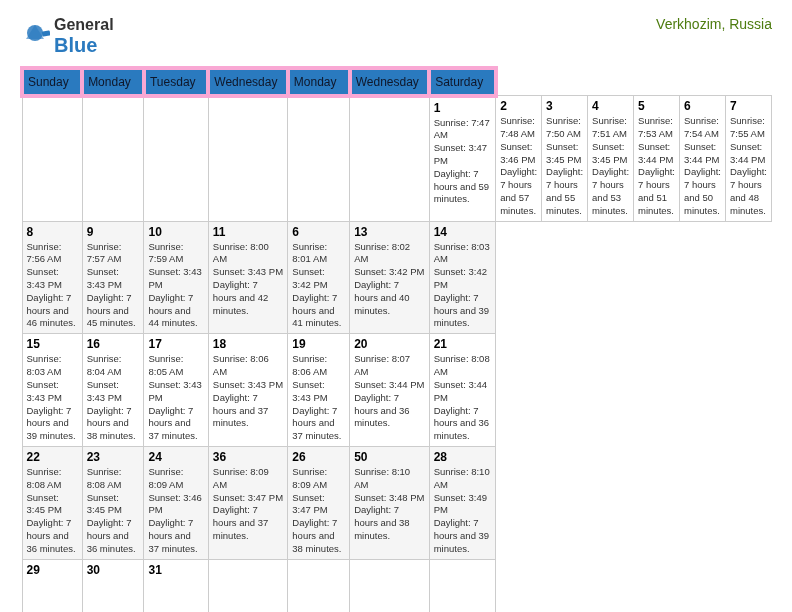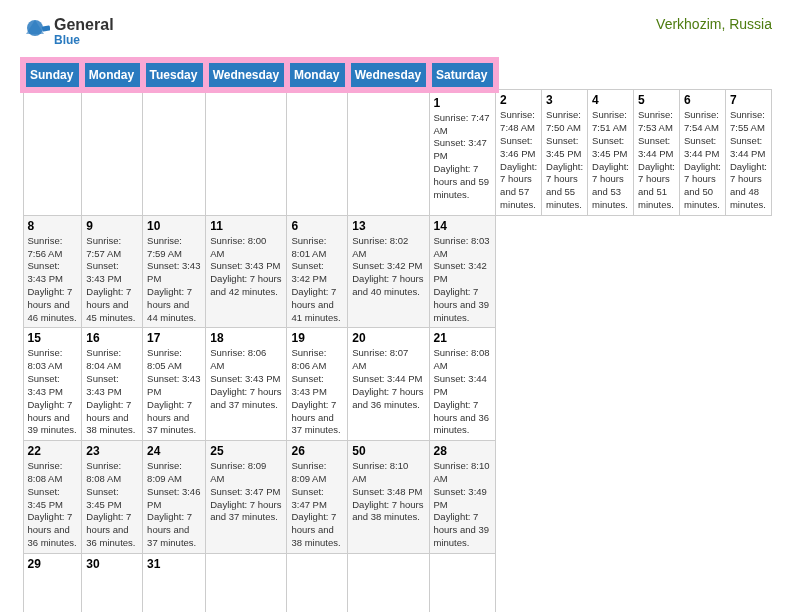--- a/index.html
+++ b/index.html
@@ -32,21 +32,21 @@
       display: flex;
       flex-direction: column;
       line-height: 1.1;
     }
     .logo-general {
       font-size: 16px;
       font-weight: bold;
       color: #333;
     }
     .logo-blue {
-      font-size: 12px;
+      font-size: 20px;
       font-weight: bold;
       color: #2a7abf;
     }
     .logo-icon {
       width: 30px;
       height: 30px;
     }
     .title-block {
       text-align: right;
     }
@@ -60,26 +60,26 @@
       color: #4d7c0f;
     }
     .calendar {
       flex: 1;
       border-collapse: collapse;
       width: 100%;
       font-size: 10.5px;
     }
     .calendar th {
       background: #2a7abf;
-      color: #ffffff;
+      color: #0f172a;
       padding: 5px 4px;
       font-size: 12px;
-      font-weight: bold;
+      font-weight: normal;
       text-align: left;
-      border: 6px solid #f9a8d4;
+      border: 4px solid #f9a8d4;
     }
     .calendar td {
       border: 1px solid #ccc;
       vertical-align: top;
       padding: 3px 4px;
       width: calc(100% / 7);
       height: 82px;
       background: #fff;
     }
     .calendar tr:nth-child(even) td {
@@ -240,21 +240,21 @@
           </td>
           <td>
             <span class="day-num">23</span>
             <div class="day-info">Sunrise: 8:08 AM<br>Sunset: 3:45 PM<br>Daylight: 7 hours and 36 minutes.</div>
           </td>
           <td>
             <span class="day-num">24</span>
             <div class="day-info">Sunrise: 8:09 AM<br>Sunset: 3:46 PM<br>Daylight: 7 hours and 37 minutes.</div>
           </td>
           <td>
-            <span class="day-num">25</span>
+            <span class="day-num">36</span>
             <div class="day-info">Sunrise: 8:09 AM<br>Sunset: 3:47 PM<br>Daylight: 7 hours and 37 minutes.</div>
           </td>
           <td>
             <span class="day-num">26</span>
             <div class="day-info">Sunrise: 8:09 AM<br>Sunset: 3:47 PM<br>Daylight: 7 hours and 38 minutes.</div>
           </td>
           <td>
             <span class="day-num">50</span>
             <div class="day-info">Sunrise: 8:10 AM<br>Sunset: 3:48 PM<br>Daylight: 7 hours and 38 minutes.</div>
           </td>

